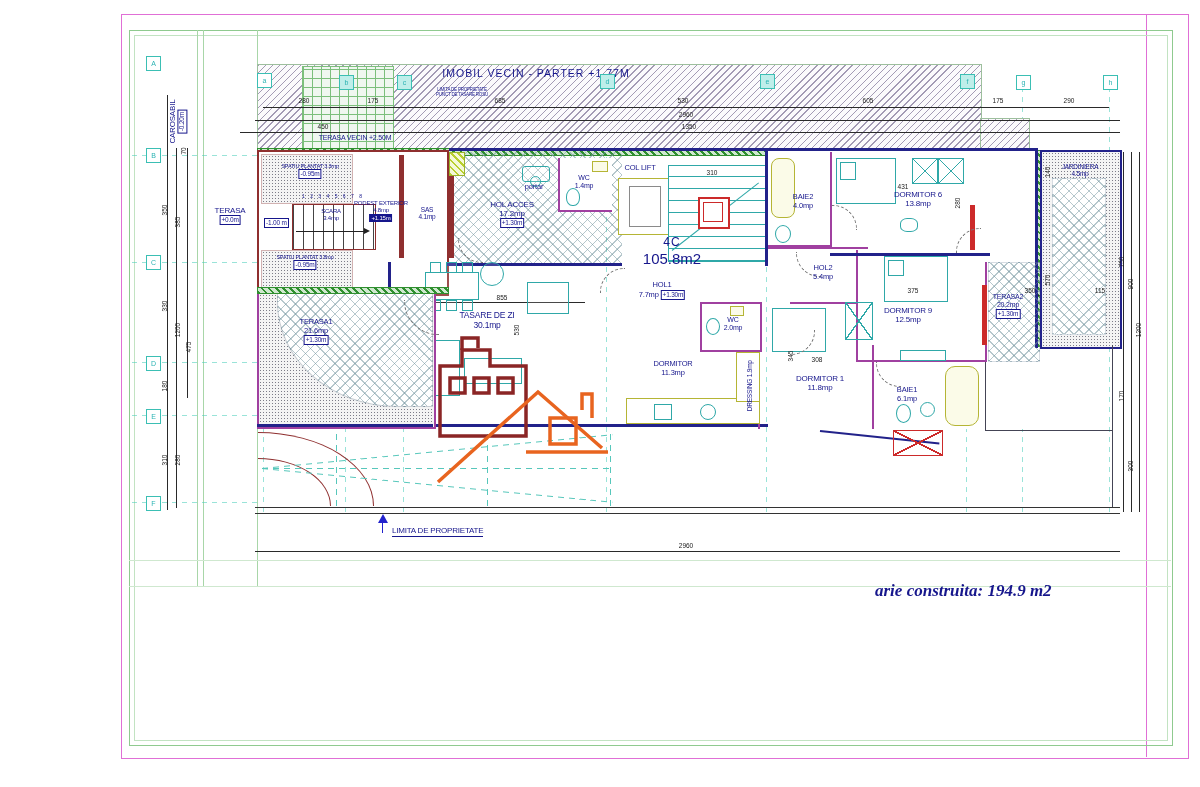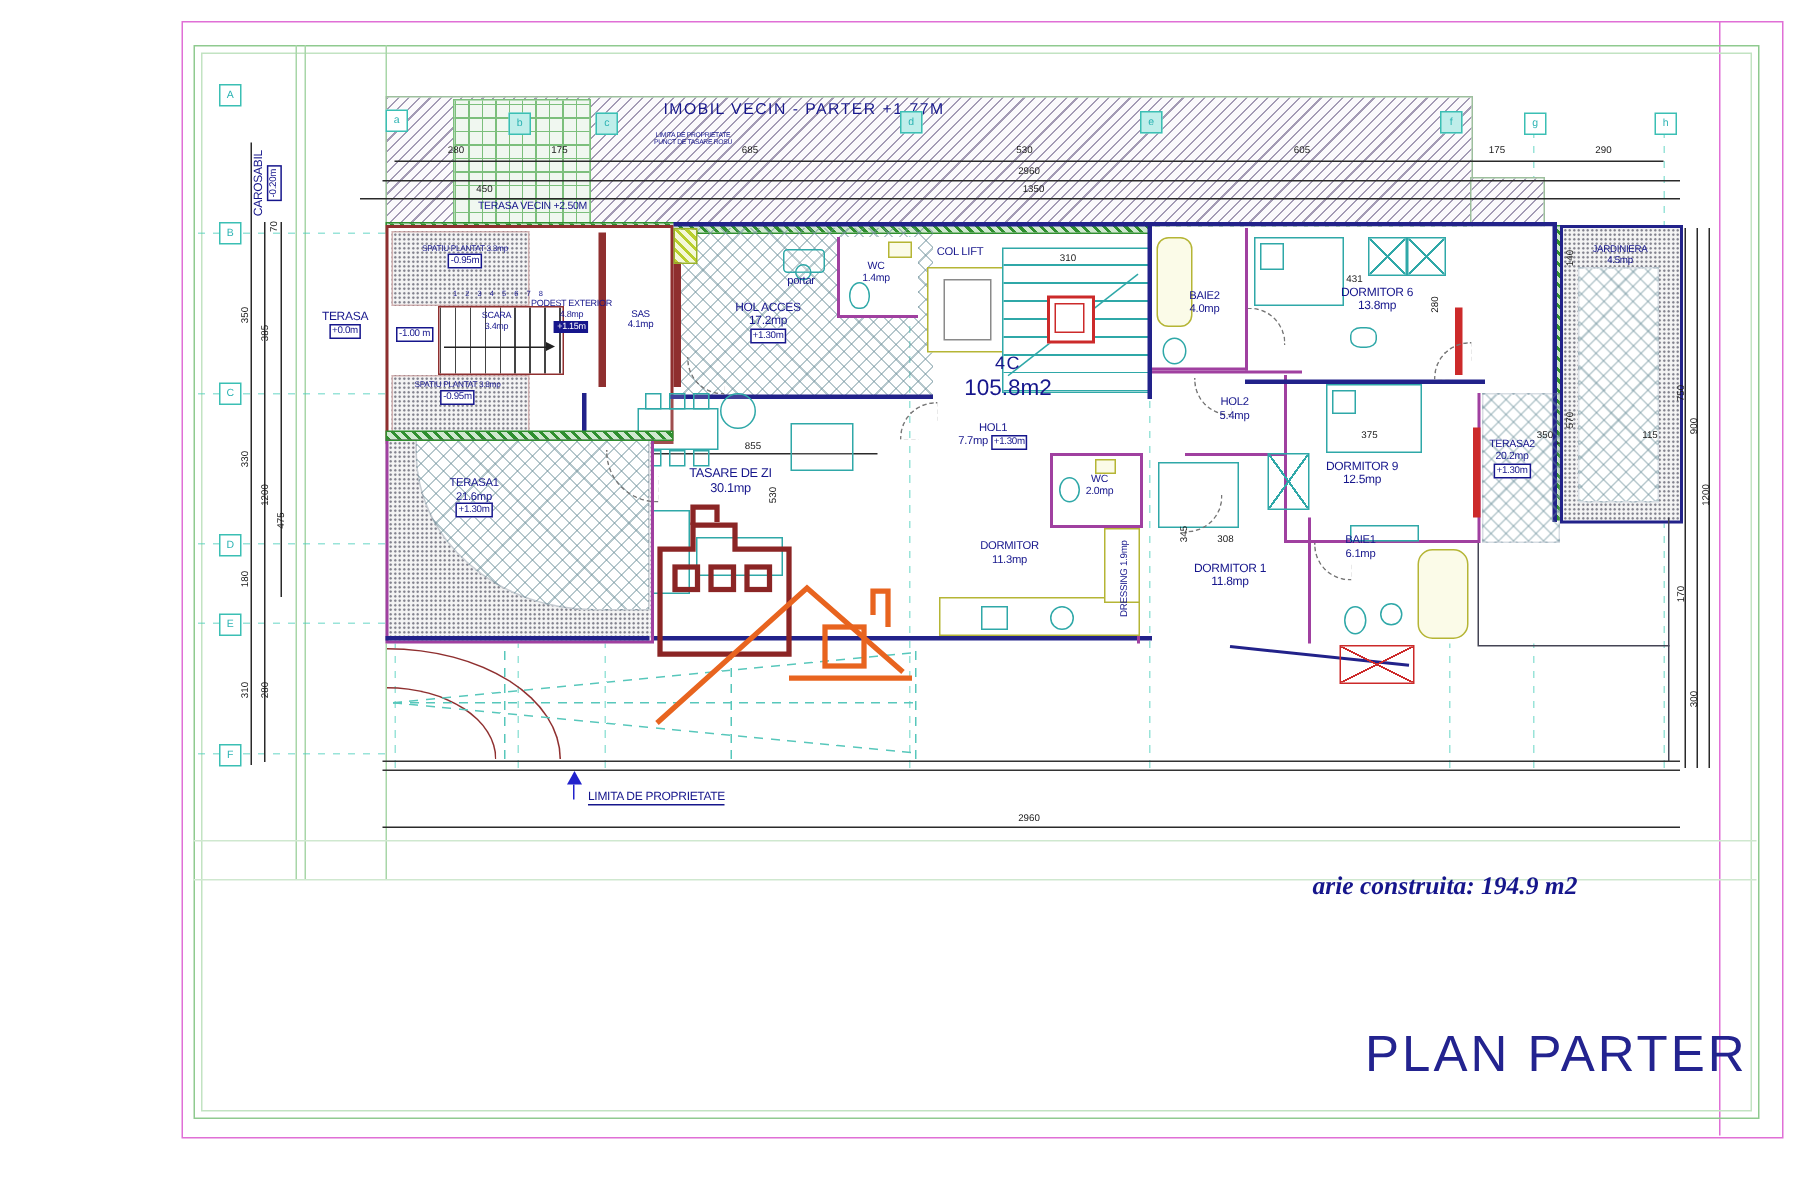--- a/index.html
+++ b/index.html
@@ -298,21 +298,21 @@
   </div>
   <div class="rl" style="left:673px;top:360px;font-size:7.5px">
     <span>DORMITOR</span><br><span>11.3mp</span>
   </div>
   <div class="rl" style="left:750px;top:382px;transform:translateX(-50%) rotate(-90deg);font-size:6.5px">
     <span>DRESSING</span> <span>1.9mp</span>
   </div>
   <div class="rl" style="left:820px;top:374px;font-size:8px">
     <span>DORMITOR 1</span><br><span>11.8mp</span>
   </div>
-  <div class="rl" style="left:907px;top:356px;font-size:7.5px">
+  <div class="rl" style="left:907px;top:386px;font-size:7.5px">
     <span>BAIE1</span><br><span>6.1mp</span>
   </div>
 
   <div class="abs" style="left:378px;top:514px;width:0;height:0;border-bottom:9px solid #2222cc;border-left:5px solid transparent;border-right:5px solid transparent"></div>
   <div class="abs" style="left:382px;top:523px;width:1px;height:10px;background:#2222cc"></div>
   <div class="rl" style="left:438px;top:526px;transform:none;left:392px;font-size:8px;border-bottom:1px solid var(--label-navy);padding-bottom:1px">LIMITA DE PROPRIETATE</div>
 
   <span class="dm" style="left:304px;top:97px">280</span>
   <span class="dm" style="left:373px;top:97px">175</span>
   <span class="dm" style="left:500px;top:97px">685</span>
@@ -363,21 +363,20 @@
   <div class="bubble" style="left:1016px;top:75px">g</div>
   <div class="bubble" style="left:1103px;top:75px">h</div>
   <div class="bubble" style="left:146px;top:56px">A</div>
   <div class="bubble" style="left:146px;top:148px">B</div>
   <div class="bubble" style="left:146px;top:255px">C</div>
   <div class="bubble" style="left:146px;top:356px">D</div>
   <div class="bubble" style="left:146px;top:409px">E</div>
   <div class="bubble" style="left:146px;top:496px">F</div>
 
   <div class="abs" style="left:875px;top:581px;font-family:'Liberation Serif','DejaVu Serif',serif;font-style:italic;font-weight:bold;font-size:17px;color:var(--label-navy)">arie construita: 194.9 m2</div>
-  <div class="abs" style="left:910px;top:684px;font-size:34px;letter-spacing:2px;color:var(--title-navy)">PLAN PARTER</div>
 
   <svg class="abs" style="left:430px;top:332px;z-index:49;overflow:visible" width="210" height="160" viewBox="0 0 210 160">
     <g fill="none" stroke="#8b2525" stroke-width="3.5">
       <path d="M10,104 V34 h22 v-16 h28 v16 h36 v70 z"></path>
       <rect x="20" y="46" width="15" height="15"></rect>
       <rect x="44" y="46" width="15" height="15"></rect>
       <rect x="68" y="46" width="15" height="15"></rect>
       <path d="M32,18 V6 h16 v10"></path>
     </g>
     <g fill="none" stroke="#e8641f" stroke-width="3.5">

